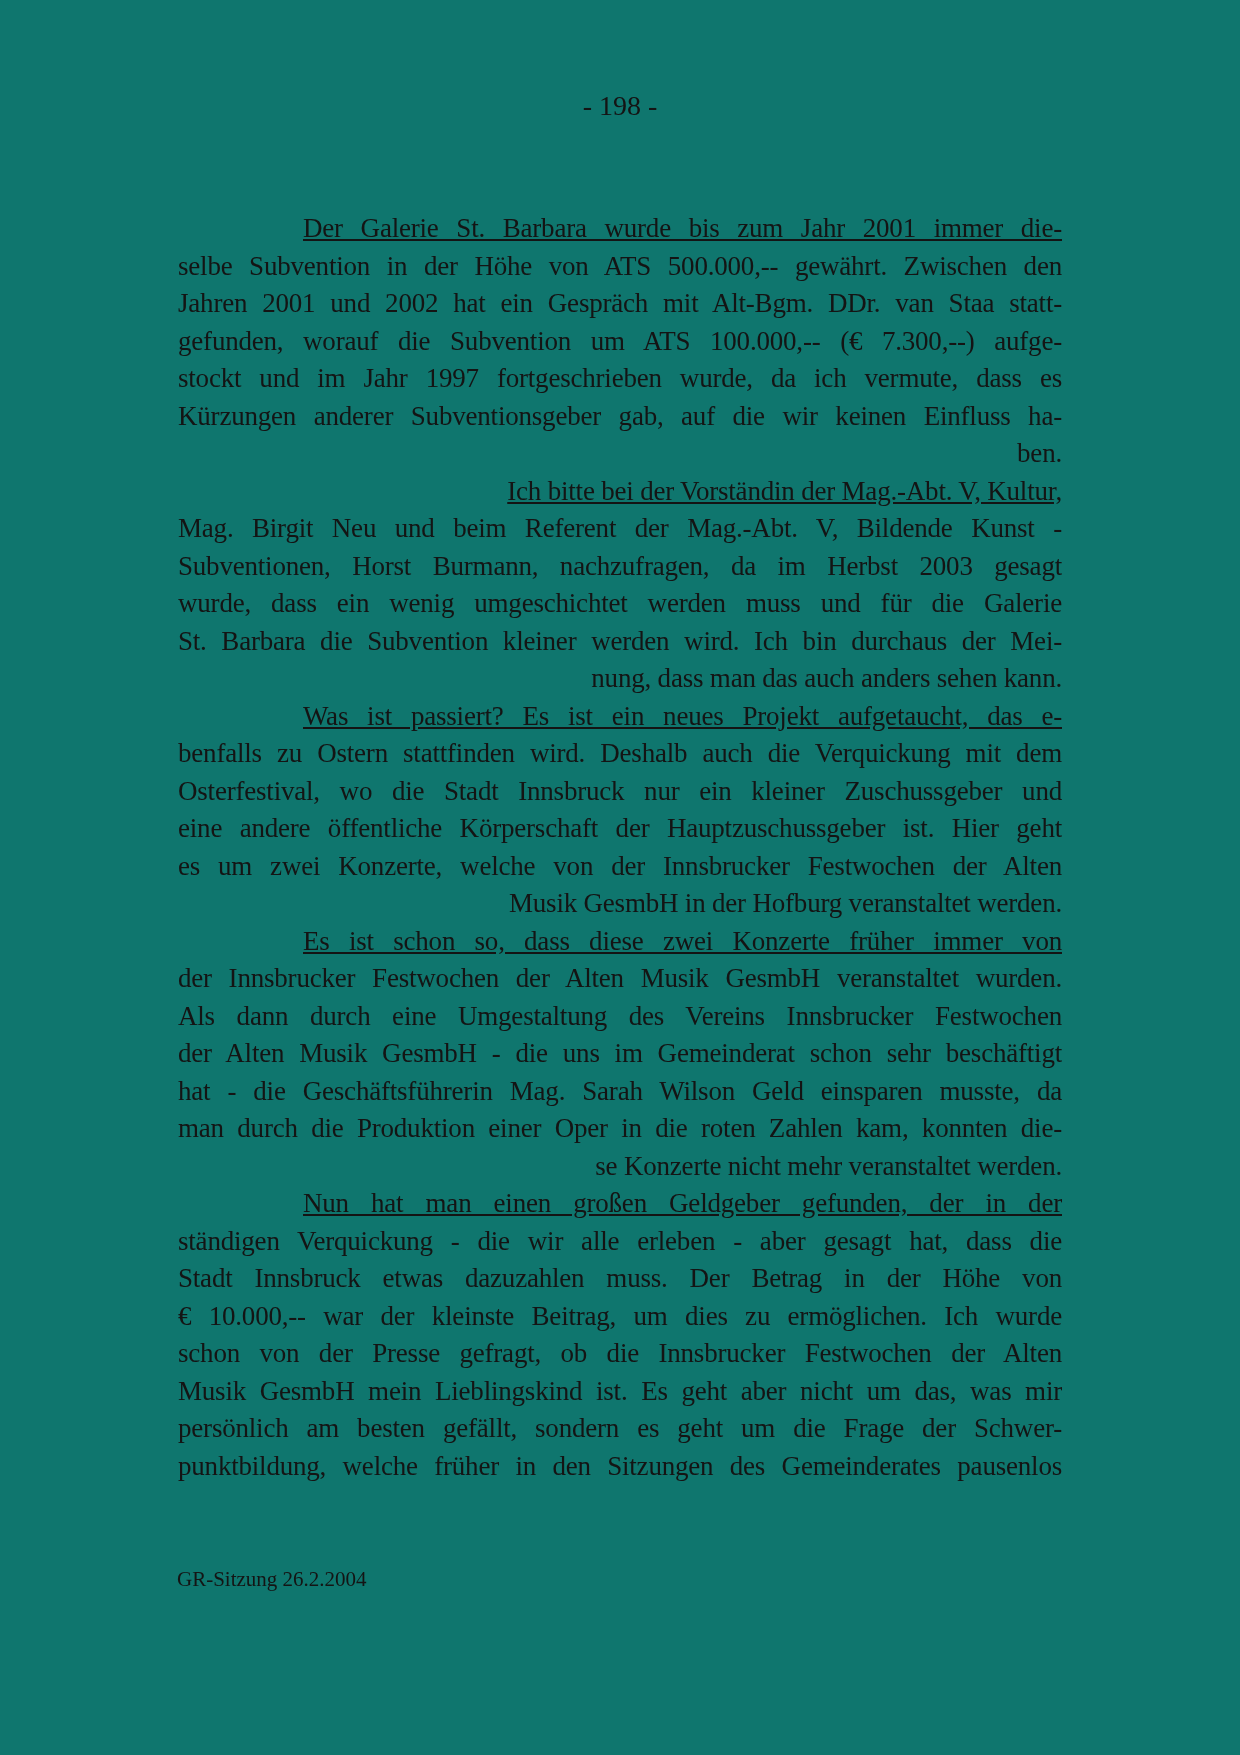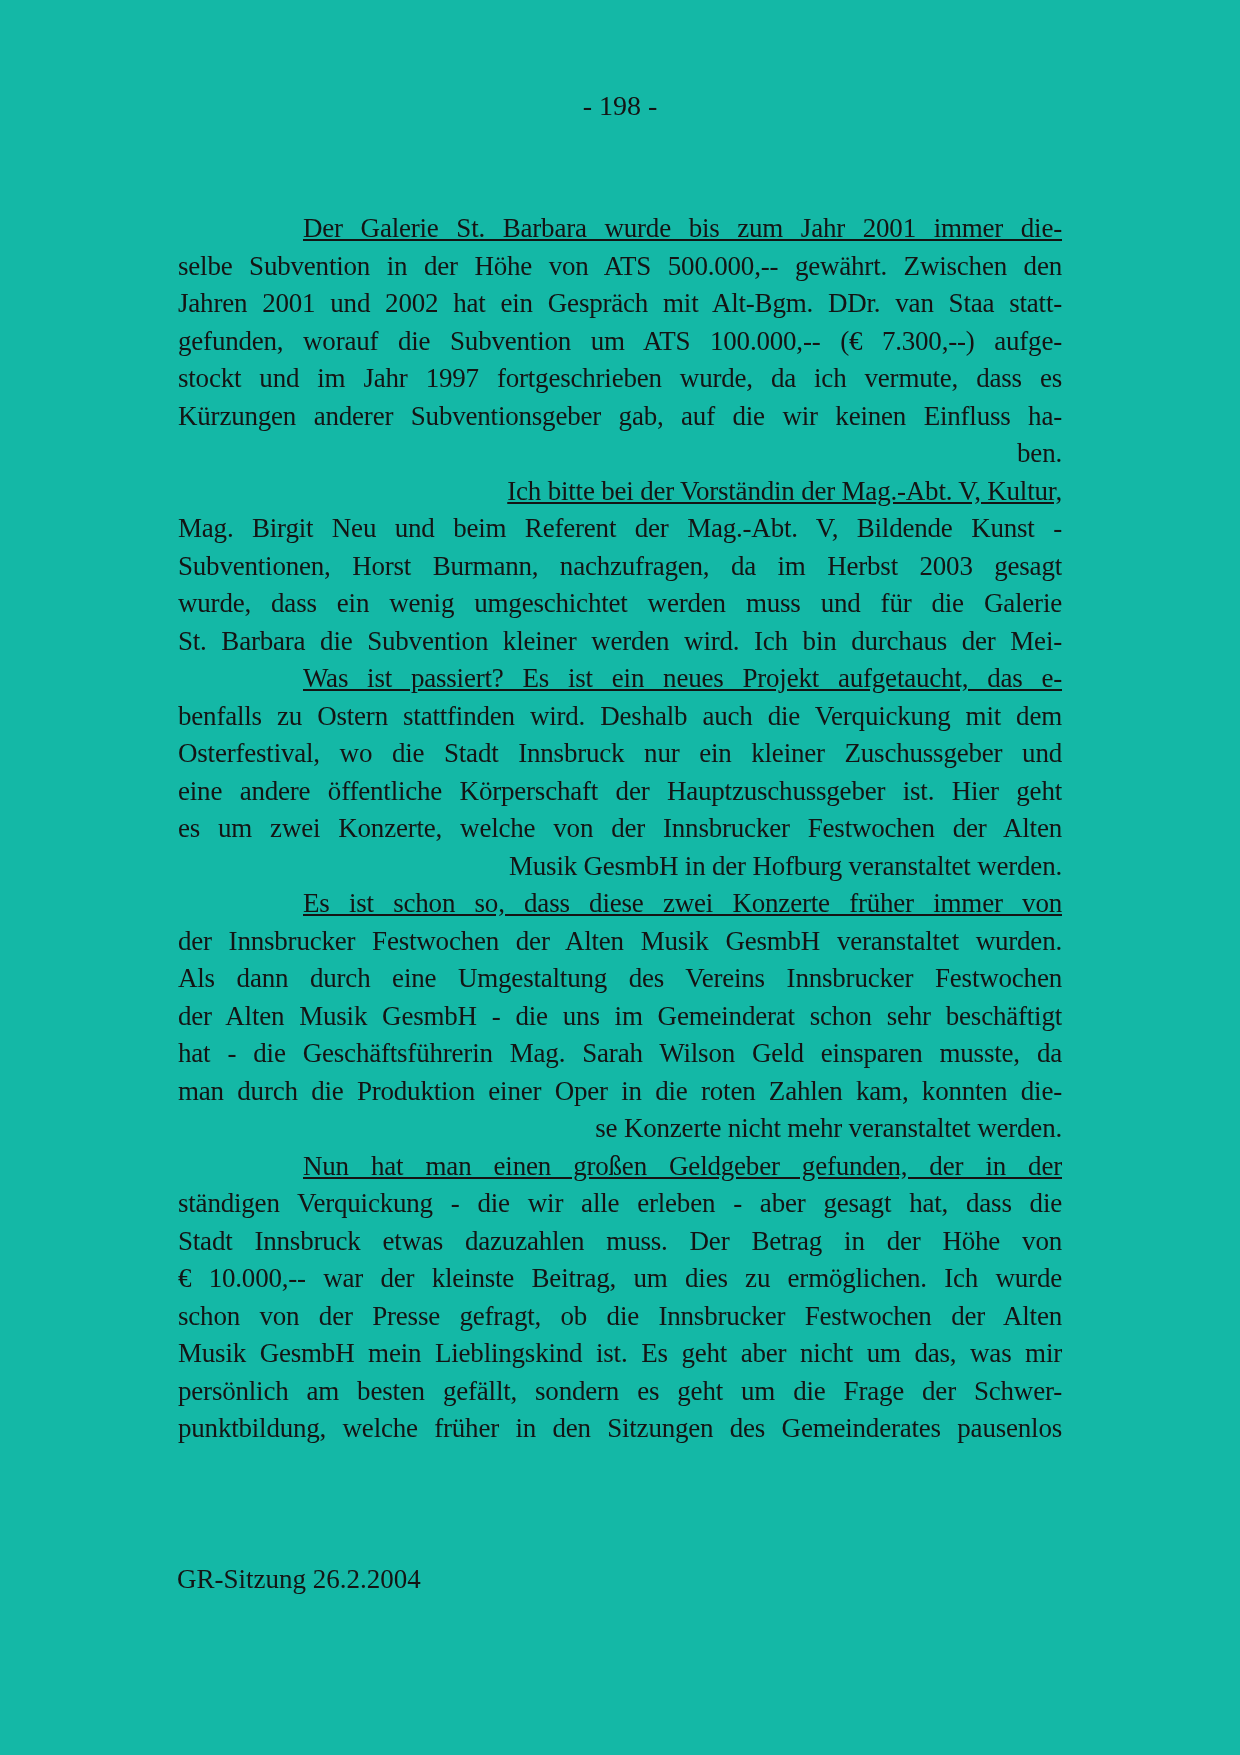--- a/index.html
+++ b/index.html
@@ -4,21 +4,21 @@
 <style>
   html, body {
     margin: 0;
     padding: 0;
     background: #ffffff;
   }
   .sheet {
     position: relative;
     width: 1240px;
     height: 1755px;
-    background: #14b8a6;
+    background: #0f766e;
     overflow: hidden;
     font-family: "Liberation Serif", "DejaVu Serif", serif;
     color: #141414;
   }
   .page-number {
     position: absolute;
     top: 90px;
     left: 0;
     width: 1240px;
     text-align: center;
@@ -49,21 +49,21 @@
     text-align-last: justify;
   }
   .line.ind {
     text-indent: 125px;
     text-decoration: underline;
   }
   .footer-note {
     position: absolute;
     left: 177px;
     top: 1566px;
-    font-size: 27px;
+    font-size: 21px;
     line-height: 26px;
   }
 </style>
 </head>
 <body>
 
 <div class="sheet">
   <div class="page-number">- 198 -</div>
 
   <div class="text-block">
@@ -75,20 +75,21 @@
         <div class="line j">stockt und im Jahr 1997 fortgeschrieben wurde, da ich vermute, dass es</div>
         <div class="line j">Kürzungen anderer Subventionsgeber gab, auf die wir keinen Einfluss ha-</div>
         <div class="line">ben.</div>
       </div>
       <div class="paragraph">
         <div class="line ind">Ich bitte bei der Vorständin der Mag.-Abt. V, Kultur,</div>
         <div class="line j">Mag. Birgit Neu und beim Referent der Mag.-Abt. V, Bildende Kunst -</div>
         <div class="line j">Subventionen, Horst Burmann, nachzufragen, da im Herbst 2003 gesagt</div>
         <div class="line j">wurde, dass ein wenig umgeschichtet werden muss und für die Galerie</div>
         <div class="line j">St. Barbara die Subvention kleiner werden wird. Ich bin durchaus der Mei-</div>
+        <div class="line">nung, dass man das auch anders sehen kann.</div>
       </div>
       <div class="paragraph">
         <div class="line j ind">Was ist passiert? Es ist ein neues Projekt aufgetaucht, das e-</div>
         <div class="line j">benfalls zu Ostern stattfinden wird. Deshalb auch die Verquickung mit dem</div>
         <div class="line j">Osterfestival, wo die Stadt Innsbruck nur ein kleiner Zuschussgeber und</div>
         <div class="line j">eine andere öffentliche Körperschaft der Hauptzuschussgeber ist. Hier geht</div>
         <div class="line j">es um zwei Konzerte, welche von der Innsbrucker Festwochen der Alten</div>
         <div class="line">Musik GesmbH in der Hofburg veranstaltet werden.</div>
       </div>
       <div class="paragraph">

